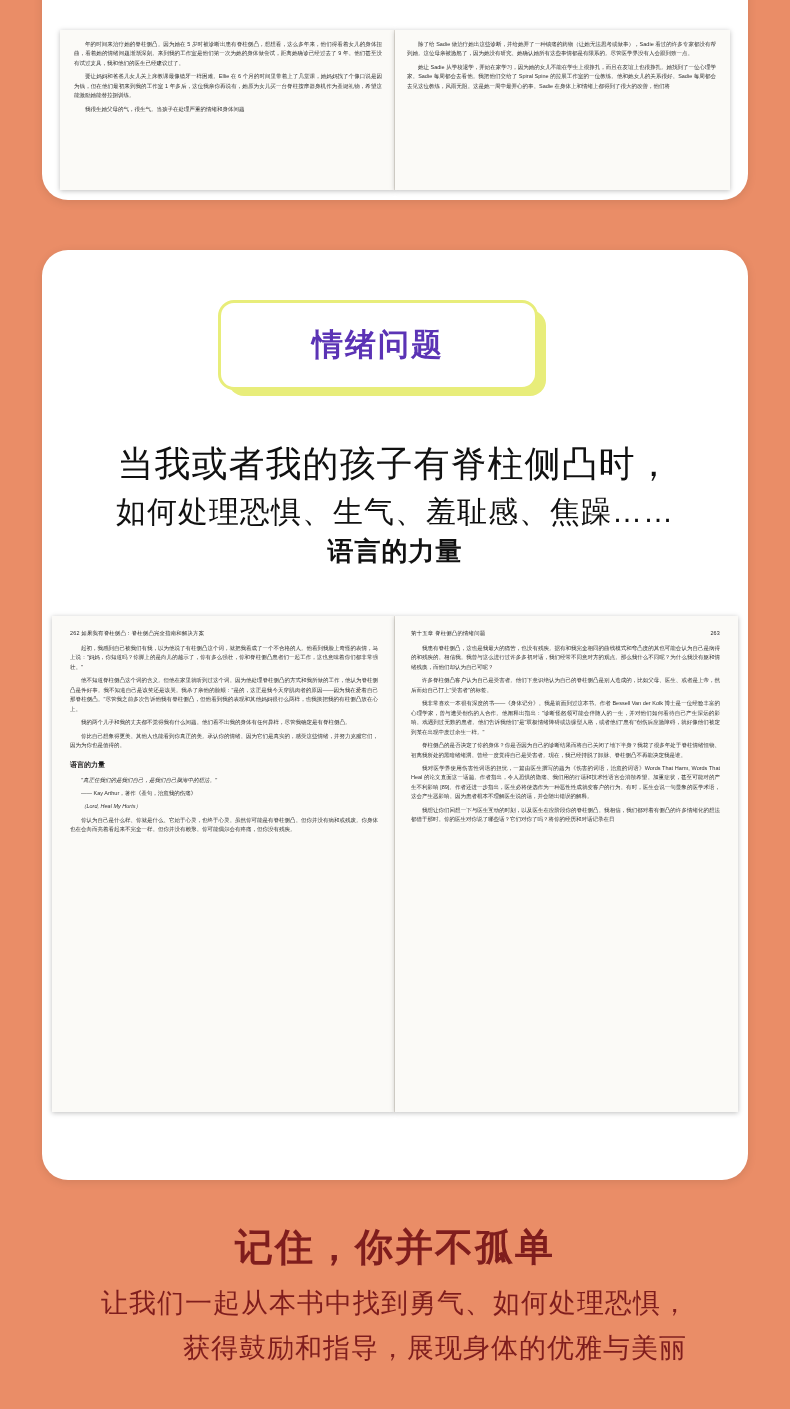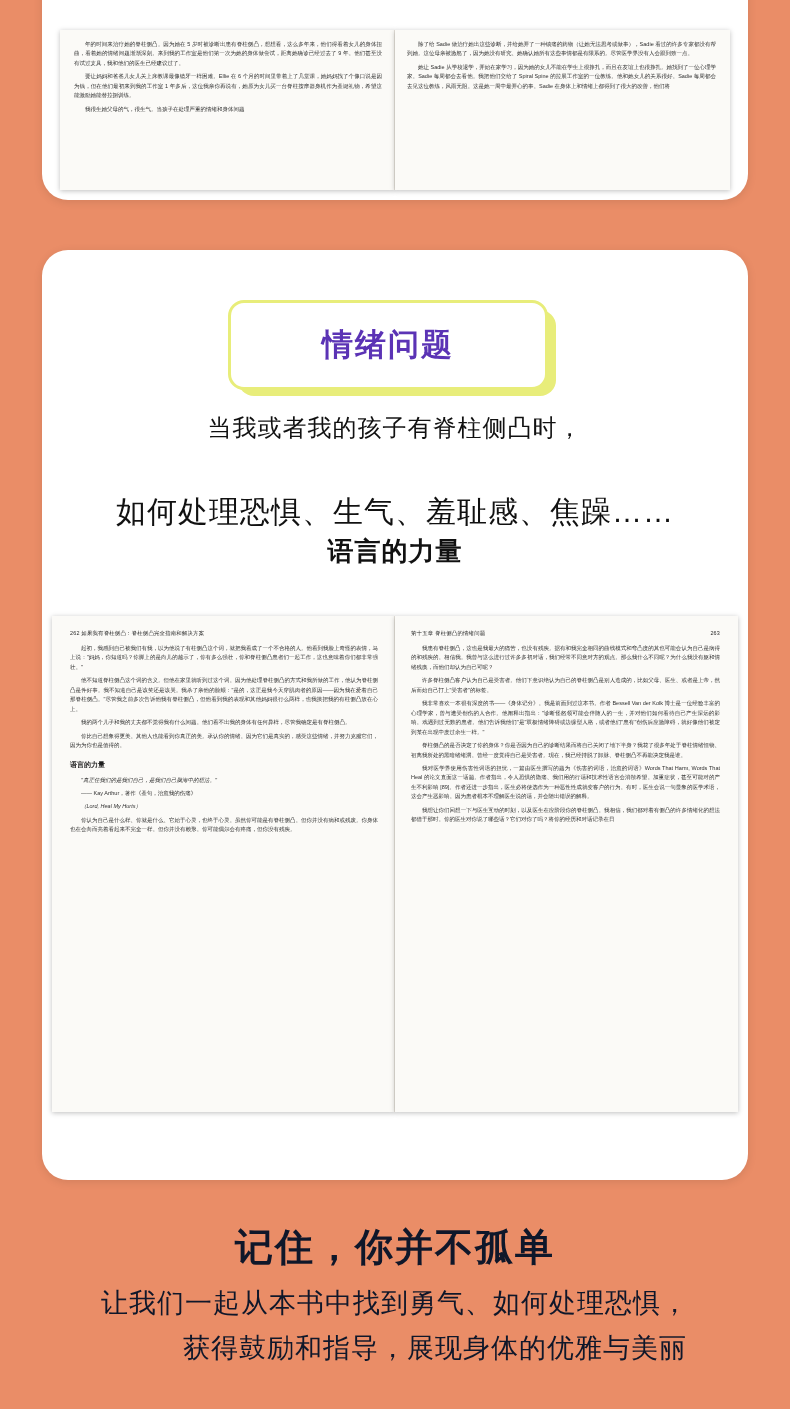--- a/index.html
+++ b/index.html
@@ -97,21 +97,21 @@
     text-align: right;
     margin: 0;
     text-indent: 0;
     padding-right: 24px;
   }
   .pg-quote-attr.ital { font-style: italic; }
 
   
   #badge-wrap {
     position: absolute;
-    left: 228px;
+    left: 218px;
     top: 300px;
     width: 328px;
     height: 96px;
   }
   #badge-shadow {
     position: absolute;
     left: 10px;
     top: 10px;
     width: 318px;
     height: 86px;
@@ -139,31 +139,31 @@
   }
 
   
   .headline {
     position: absolute;
     width: 706px;
     left: 42px;
     text-align: center;
     color: #111111;
   }
-  #head-line1 { top: 412px; font-size: 24px; letter-spacing: 1px; }
+  #head-line1 { top: 440px; font-size: 36px; letter-spacing: 1px; }
   #head-line2 { top: 492px; font-size: 30px; letter-spacing: 1px; }
   #head-line3 { top: 534px; font-size: 26px; font-weight: bold; letter-spacing: 1px; }
 
   
   .slogan {
     position: absolute;
     width: 790px;
     left: 0;
     text-align: center;
-    color: #0f172a;
+    color: #7f1d1d;
   }
   #slogan-main  { top: 1222px; font-size: 38px; font-weight: bold; letter-spacing: 2px; }
   #slogan-sub1  { top: 1285px; font-size: 27px; letter-spacing: 1px; }
   #slogan-sub2  { top: 1330px; font-size: 27px; letter-spacing: 1px; padding-left: 40px; }
 </style>
 </head>
 <body>
 
 <div class="card" id="top-card">
   <div class="spread" id="top-spread" style="left:18px; top:250px; width:670px; height:160px;">

